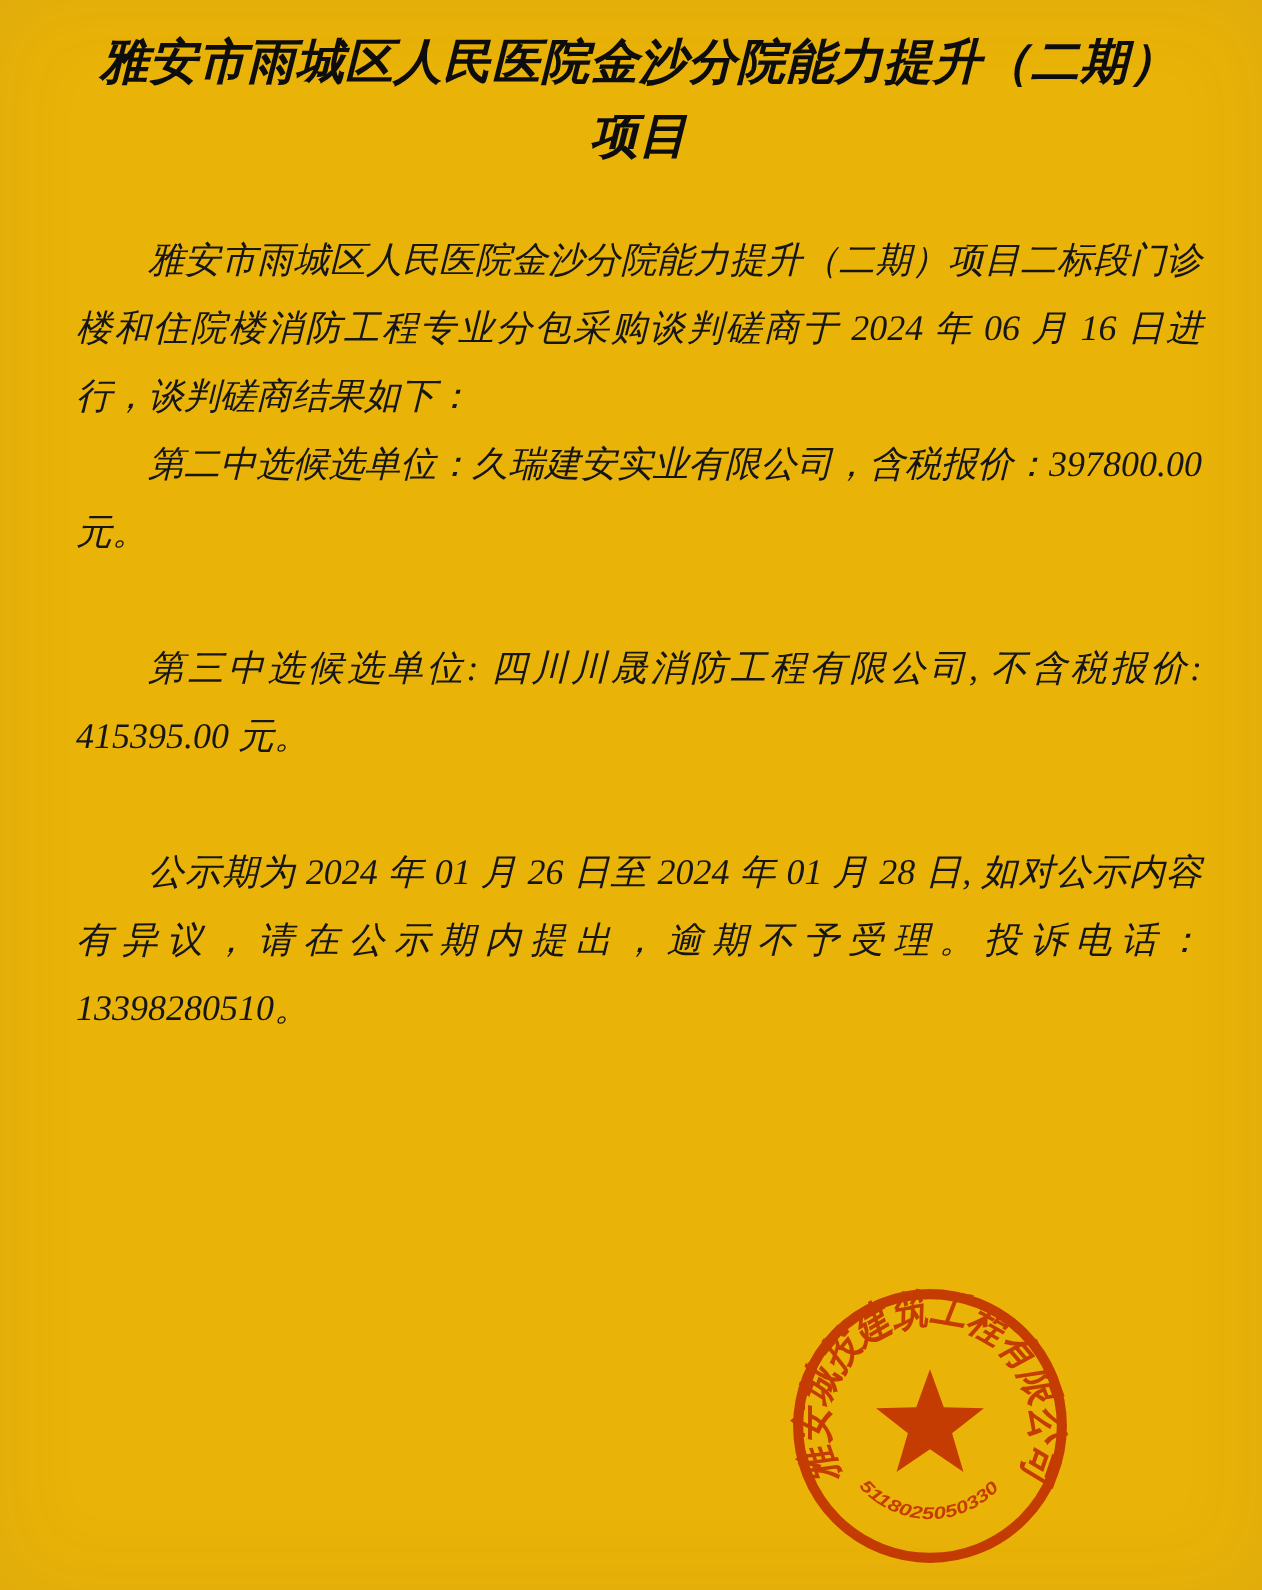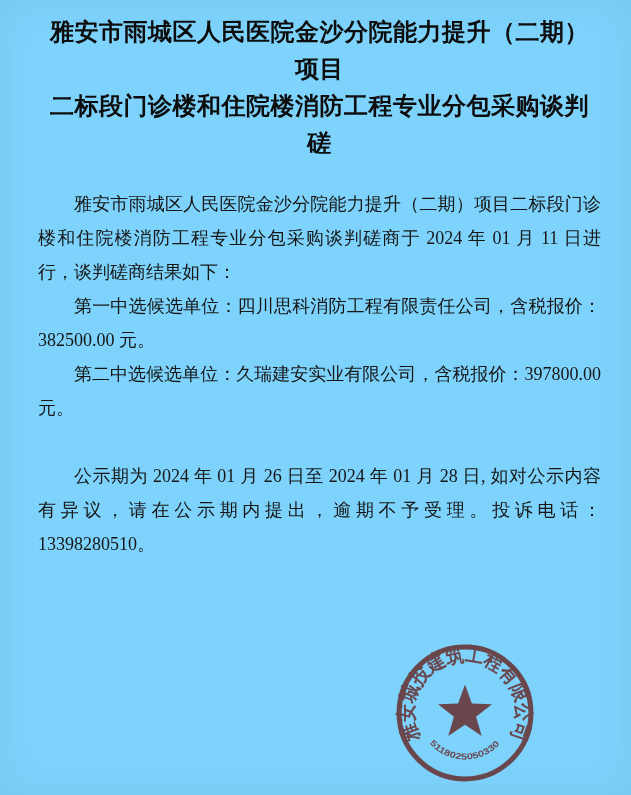--- a/index.html
+++ b/index.html
@@ -1,24 +1,25 @@
 <!DOCTYPE html>
 <html><head>
 <meta charset="utf-8">
 <style>
   html,body { margin:0; padding:0; background:#e8e8e8; }
   .page {
     position:relative;
     width:631px; height:795px;
     margin:0 auto;
-    background:#7dd3fc;
+    background:#eab308;
     box-shadow: inset 0 0 45px rgba(70,70,70,0.07);
     overflow:hidden;
     font-family:"Liberation Serif", serif;
     color:#161616;
+    font-style:italic;
   }
   .content { padding:13px 30px 0 38px; }
 
   .doc-title {
     font-family:"Liberation Sans", sans-serif;
     font-weight:700;
     font-size:24px;
     line-height:37px;
     letter-spacing:0.5px;
     text-align:center;
@@ -49,27 +50,26 @@
   }
 </style>
 </head>
 <body>
 
 <div class="page">
   <div class="content">
 
     <div class="doc-title">
       <div>雅安市雨城区人民医院金沙分院能力提升（二期）项目</div>
-      <div>二标段门诊楼和住院楼消防工程专业分包采购谈判磋</div>
     </div>
 
     <div class="body-text">
-      <div class="para">雅安市雨城区人民医院金沙分院能力提升（二期）项目二标段门诊楼和住院楼消防工程专业分包采购谈判磋商于 2024 年 01 月 11 日进行，谈判磋商结果如下：</div>
-      <div class="para">第一中选候选单位：四川思科消防工程有限责任公司，含税报价：382500.00 元。</div>
+      <div class="para">雅安市雨城区人民医院金沙分院能力提升（二期）项目二标段门诊楼和住院楼消防工程专业分包采购谈判磋商于 2024 年 06 月 16 日进行，谈判磋商结果如下：</div>
       <div class="para gap-after">第二中选候选单位：久瑞建安实业有限公司，含税报价：397800.00 元。</div>
+      <div class="para gap-after">第三中选候选单位: 四川川晟消防工程有限公司, 不含税报价: 415395.00 元。</div>
       <div class="para">公示期为 2024 年 01 月 26 日至 2024 年 01 月 28 日, 如对公示内容有异议，请在公示期内提出，逾期不予受理。投诉电话：13398280510。</div>
     </div>
 
   </div>
 
   <svg class="seal" viewBox="0 0 140 140" aria-hidden="true">
     <defs>
       <path id="sealTopArc" d="M 26.7,97 A 51 51 0 1 1 113.3,97" fill="none"></path>
       <path id="sealBottomArc" d="M 33.8,98.3 A 46 46 0 0 0 106.2,98.3" fill="none"></path>
     </defs>

